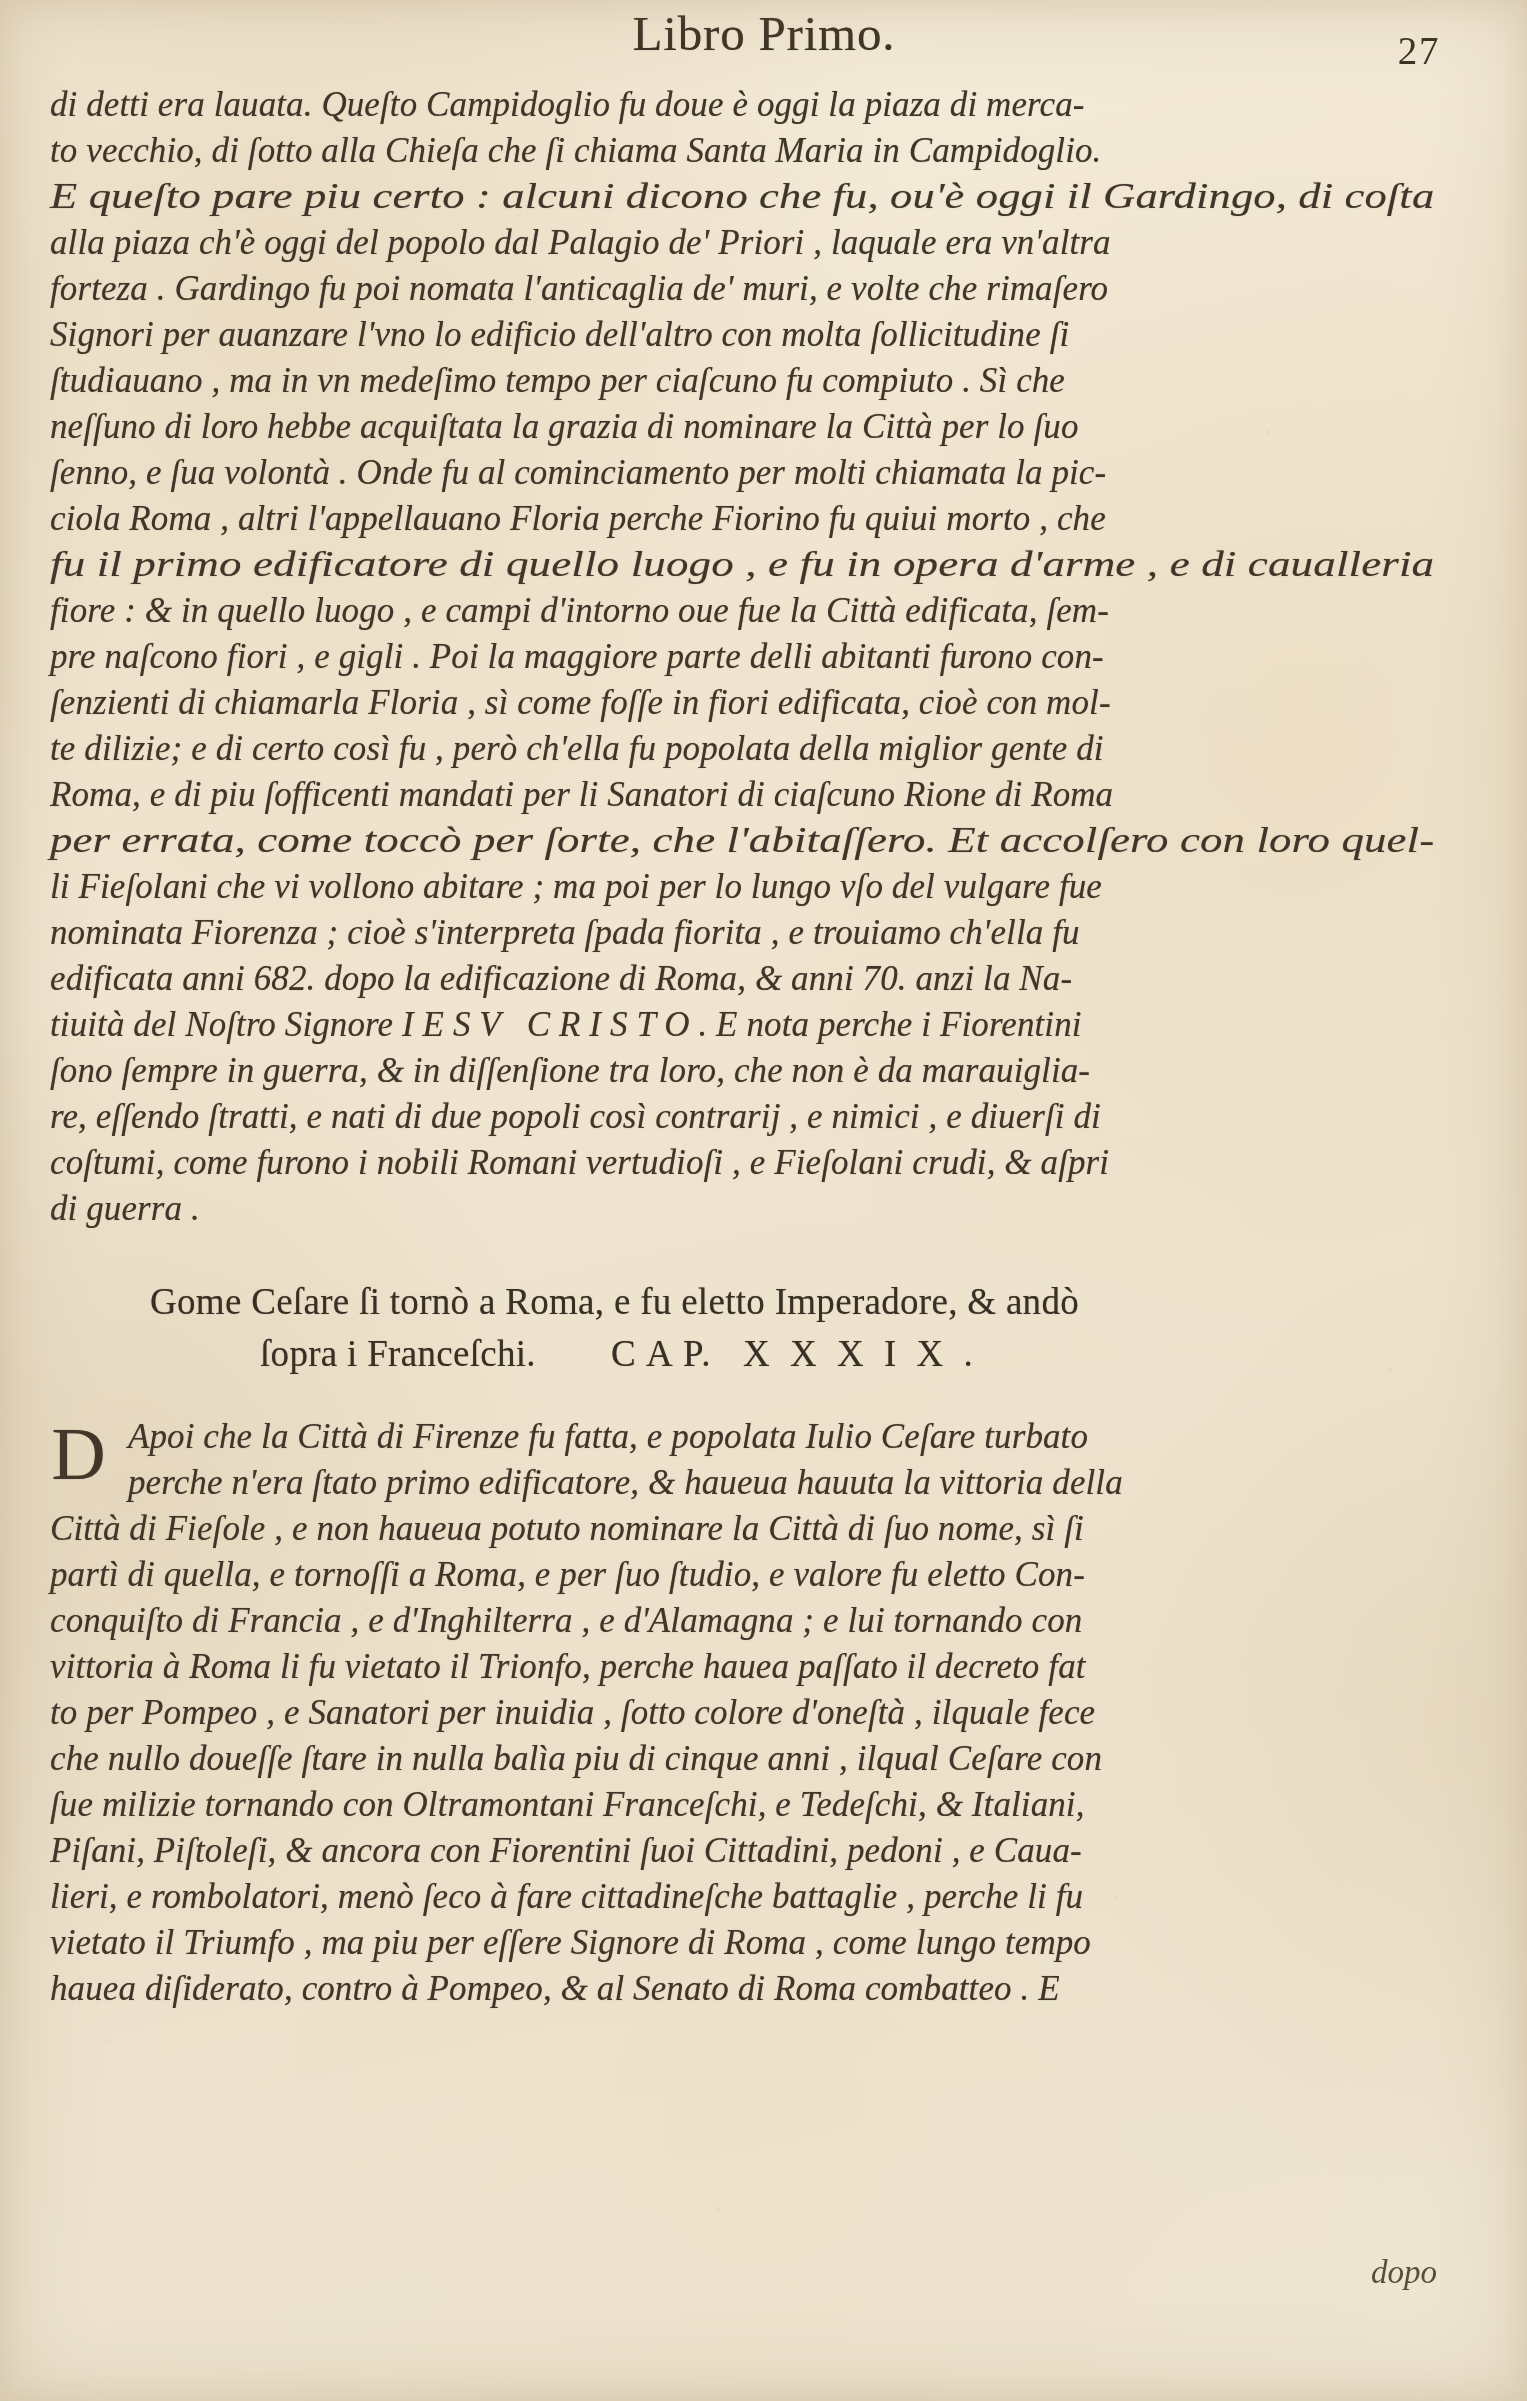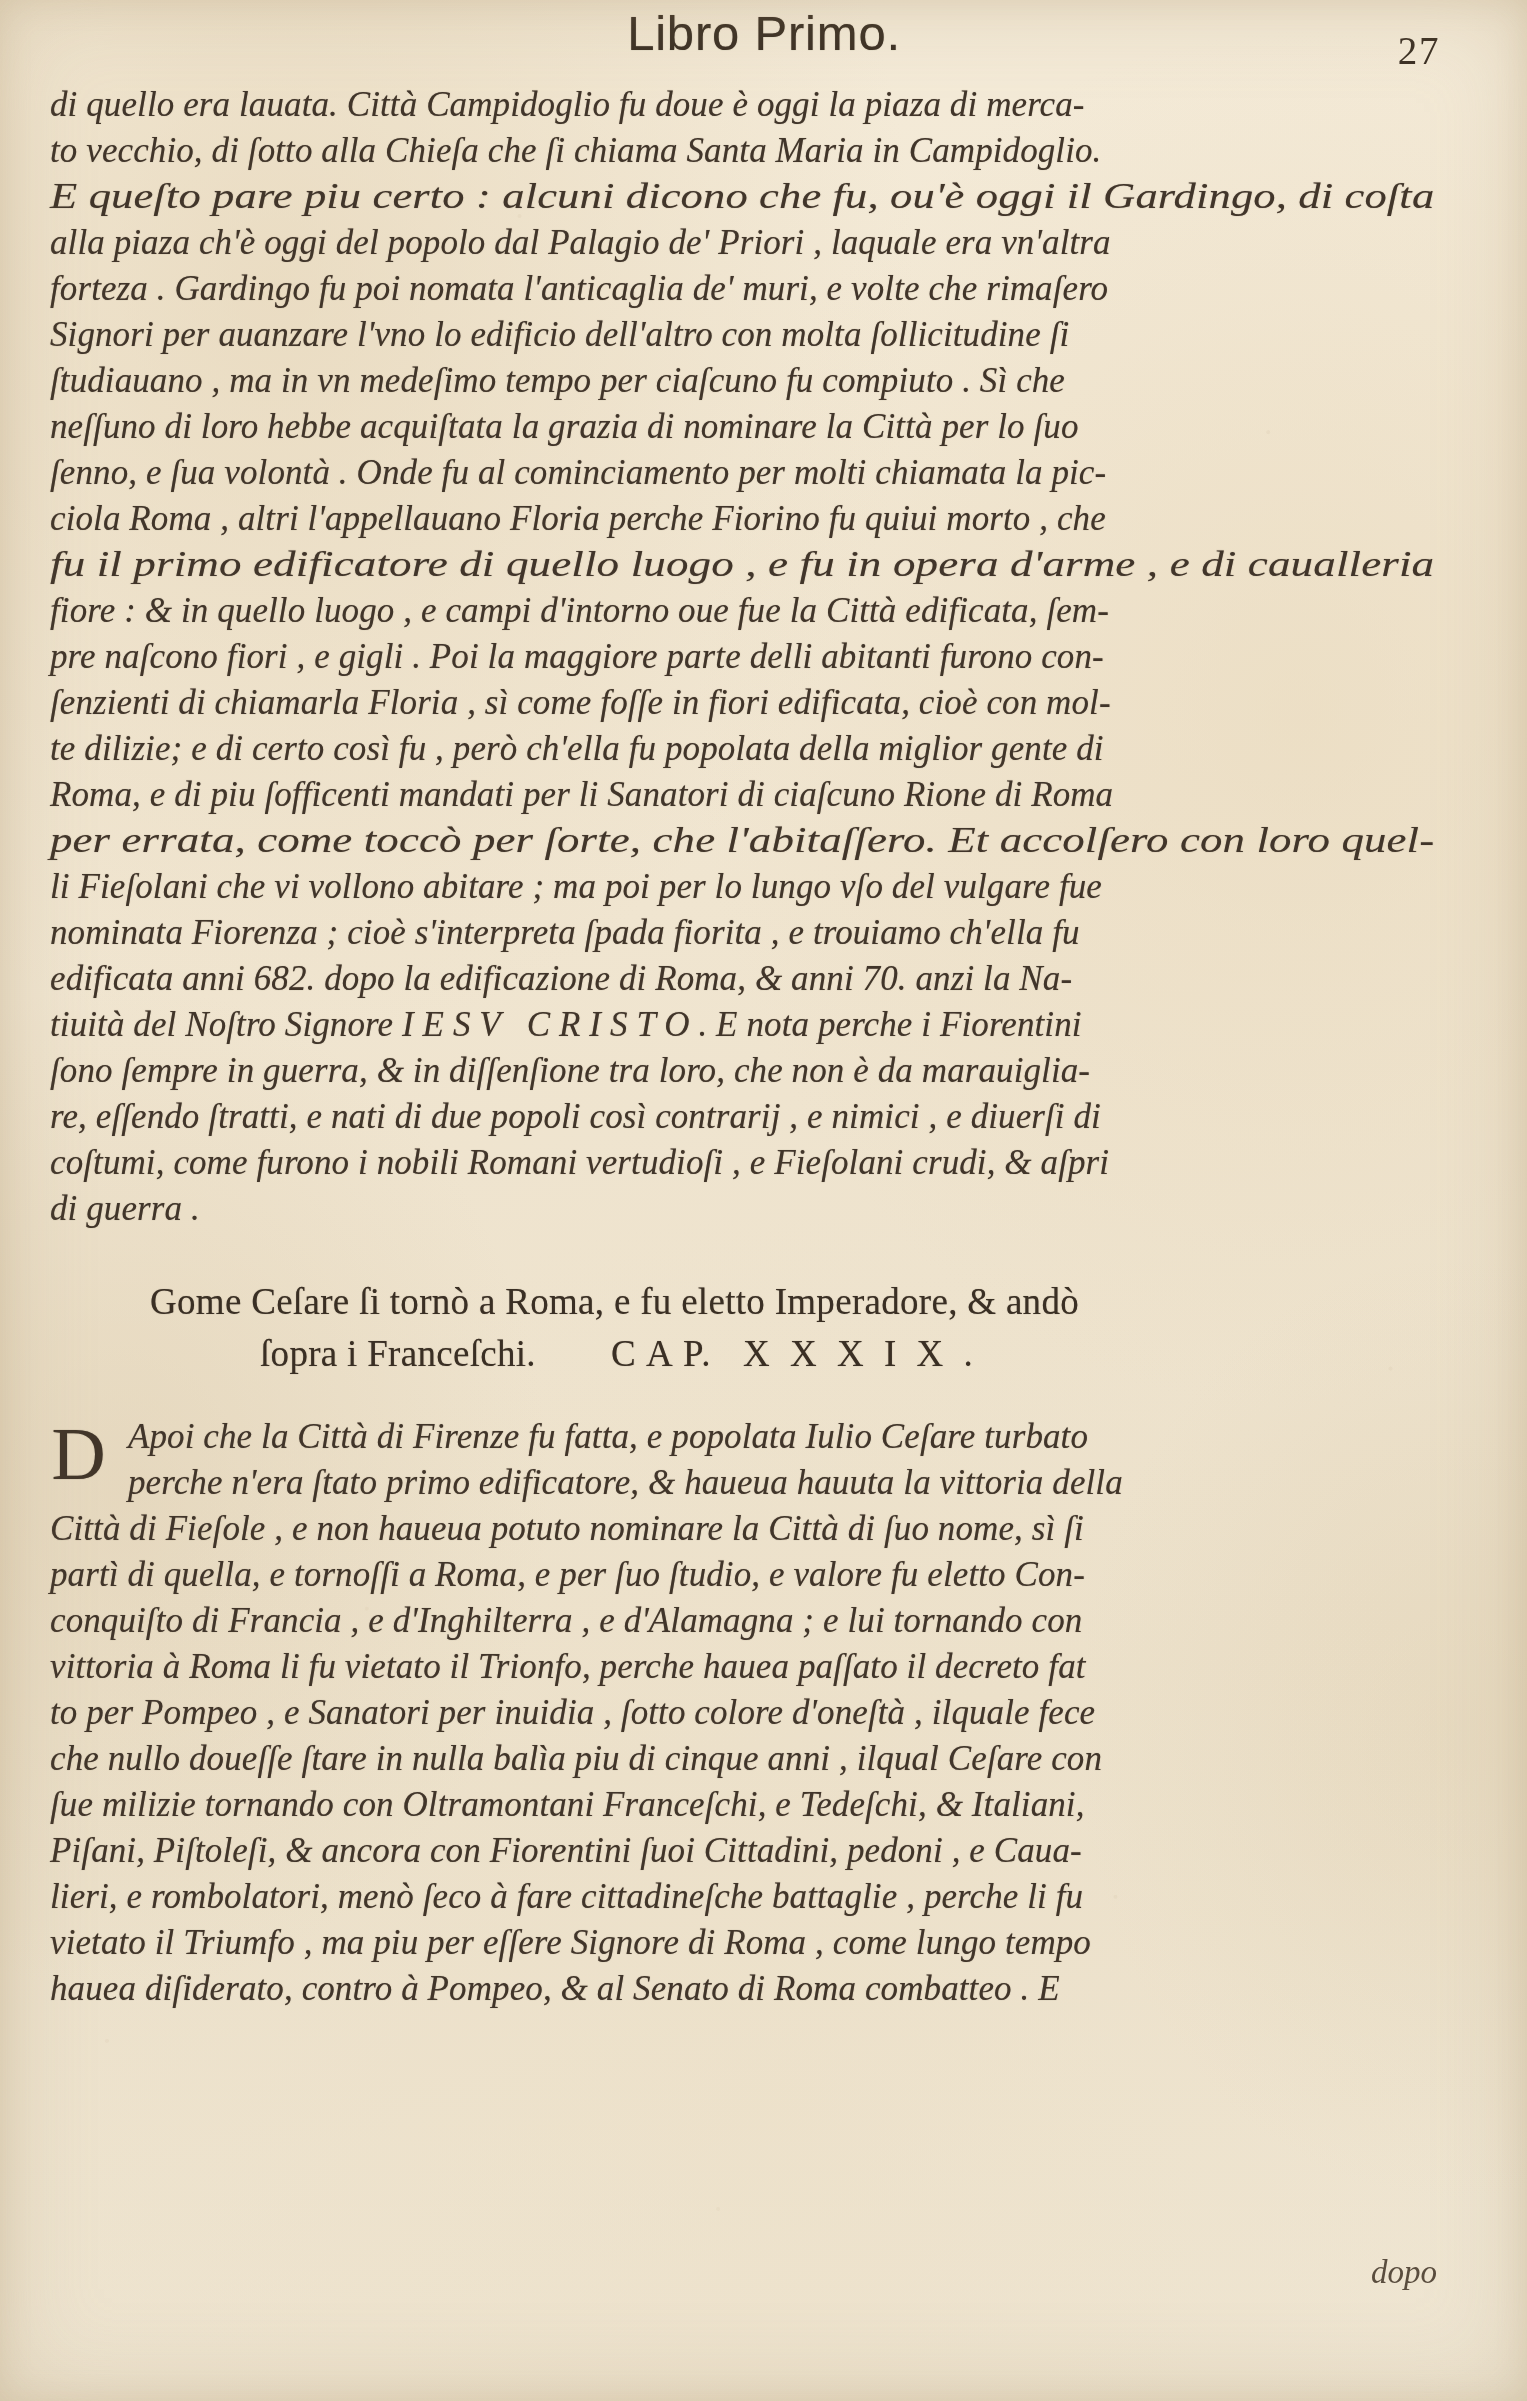--- a/index.html
+++ b/index.html
@@ -60,21 +60,21 @@
     width: 1528px;
     height: 72px;
   }
   .runhead-title {
     position: absolute;
     left: 0; right: 0;
     text-align: center;
     font-size: 49px;
     letter-spacing: 0.8px;
     color: #3b3024;
-    font-family: Liberation Sans, sans-serif;
+    font-family: Liberation Serif, serif;
     text-shadow: 0 0 0.9px rgba(60,48,34,0.55);
   }
   .runhead-folio {
     position: absolute;
     right: 88px;
     top: 11px;
     font-size: 39px;
     letter-spacing: 1.6px;
     color: #3b3024;
     font-family: "Liberation Serif", "DejaVu Serif", serif;
@@ -162,21 +162,21 @@
   <div id="grain"></div>
 
   <div class="runhead">
     <div class="runhead-title">Libro Primo.</div>
     <div class="runhead-folio">27</div>
   </div>
 
   <div class="textblock">
 
     <div id="para1">
-        <div class="line"><span class="j">di quello era lauata. Città Campidoglio fu doue è oggi la piaza di merca-</span></div>
+        <div class="line"><span class="j">di detti era lauata. Queſto Campidoglio fu doue è oggi la piaza di merca-</span></div>
         <div class="line"><span class="j">to vecchio, di ſotto alla Chieſa che ſi chiama Santa Maria in Campidoglio.</span></div>
         <div class="line"><span class="j" style="transform: scaleX(1.2736); transform-origin: left center;">E queſto pare piu certo : alcuni dicono che fu, ou'è oggi il Gardingo, di coſta</span></div>
         <div class="line"><span class="j">alla piaza ch'è oggi del popolo dal Palagio de' Priori , laquale era vn'altra</span></div>
         <div class="line"><span class="j">forteza . Gardingo fu poi nomata l'anticaglia de' muri, e volte che rimaſero</span></div>
         <div class="line"><span class="j">Signori per auanzare l'vno lo edificio dell'altro con molta ſollicitudine ſi</span></div>
         <div class="line"><span class="j">ſtudiauano , ma in vn medeſimo tempo per ciaſcuno fu compiuto . Sì che</span></div>
         <div class="line"><span class="j">neſſuno di loro hebbe acquiſtata la grazia di nominare la Città per lo ſuo</span></div>
         <div class="line"><span class="j">ſenno, e ſua volontà . Onde fu al cominciamento per molti chiamata la pic-</span></div>
         <div class="line"><span class="j">ciola Roma , altri l'appellauano Floria perche Fiorino fu quiui morto , che</span></div>
         <div class="line"><span class="j" style="transform: scaleX(1.2868); transform-origin: left center;">fu il primo edificatore di quello luogo , e fu in opera d'arme , e di caualleria</span></div>

